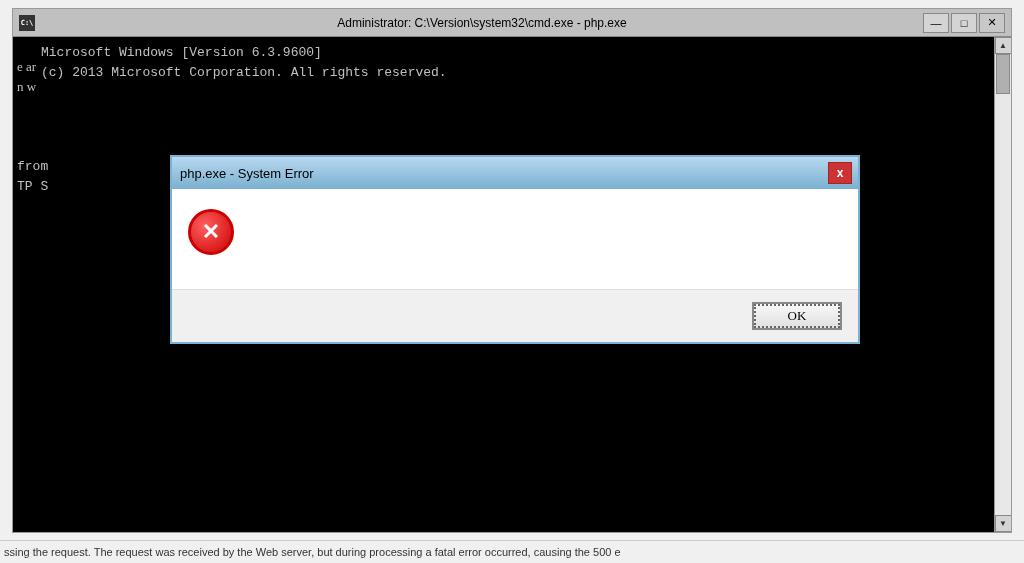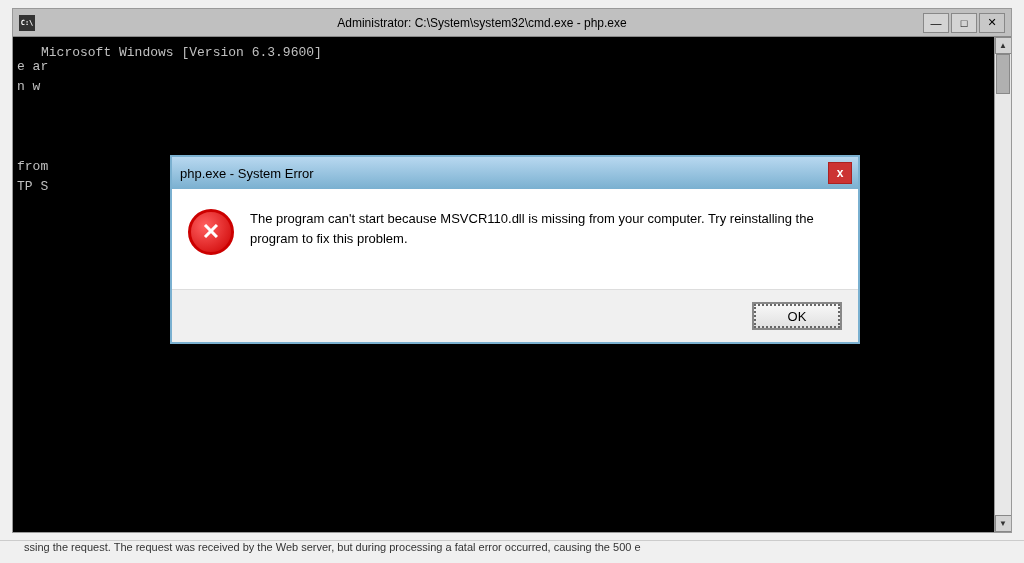--- a/index.html
+++ b/index.html
@@ -14,22 +14,22 @@
     }
 
     
     .bottom-bar {
       position: absolute;
       bottom: 0; left: 0; right: 0;
       height: 23px;
       background: #f0f0f0;
       border-top: 1px solid #ccc;
       display: flex;
-      align-items: flex-start;
-      padding: 0 24px;
+      align-items: center;
+      padding: 0 4px;
       font-size: 11px;
       color: #333;
     }
 
     
     .cmd-window {
       position: absolute;
       top: 8px;
       left: 12px;
       right: 12px;
@@ -269,53 +269,54 @@
     .ok-button {
       width: 90px;
       height: 28px;
       background: linear-gradient(to bottom, #f8f8f8, #e0e0e0);
       border: 2px solid #888;
       border-style: solid;
       outline: 2px dotted #666;
       outline-offset: -4px;
       cursor: pointer;
       font-size: 13px;
-      font-family: Liberation Sans, sans-serif;
+      font-family: Liberation Serif, serif;
       display: flex;
       align-items: center;
       justify-content: center;
     }
 
   </style>
 </head>
 <body>
 
 <div class="cmd-window">
 
   <div class="cmd-titlebar">
     <div class="cmd-titlebar-icon">
       <span style="font-size:7px;">C:\</span>
     </div>
-    <div class="cmd-titlebar-title">Administrator: C:\System\system32\cmd.exe - php.exe</div>
+    <div class="cmd-titlebar-title">Administrator: C:\Version\system32\cmd.exe - php.exe</div>
     <div class="cmd-titlebar-buttons">
       <div class="cmd-btn">—</div>
       <div class="cmd-btn">□</div>
       <div class="cmd-btn close-btn">✕</div>
     </div>
   </div>
 
   <div class="cmd-scrollbar-area">
     <div class="cmd-content">
 
-      <div style="position:absolute; left:0; top:20px; color:#c0c0c0; font-family:Liberation Mono, monospace; font-size:13px; line-height:1.5; padding-left:4px;">
+      <div style="position:absolute; left:0; top:20px; color:#c0c0c0; font-family:Liberation Serif, serif; font-size:13px; line-height:1.5; padding-left:4px;">
         <div>e ar</div>
         <div>n w</div>
       </div>
       <div style="margin-left: 20px;">
         <div class="cmd-line">Microsoft Windows [Version 6.3.9600]</div>
+        <div class="cmd-line">(c) 2013 Microsoft Corporation. All rights reserved.</div>
         <div class="cmd-line">&nbsp;</div>
       </div>
 
       <div style="position:absolute; left:0; top:120px; color:#c0c0c0; font-family:'Courier New',monospace; font-size:13px; line-height:1.5; padding-left:4px;">
         <div>from</div>
         <div>TP S</div>
       </div>
     </div>
     <div class="cmd-scrollbar">
       <div class="scrollbar-arrow">▲</div>
@@ -331,21 +332,20 @@
   <div class="dialog-titlebar">
     <div class="dialog-title-text">php.exe - System Error</div>
     <div class="dialog-close-btn">x</div>
   </div>
   <div class="dialog-body">
     <div class="error-icon">
       <div class="error-icon-circle">
         <span class="error-icon-x">✕</span>
       </div>
     </div>
-    <div class="dialog-message">The program can't start because MSVCR110.dll is missing from your computer. Try reinstalling the program to fix this problem.</div>
   </div>
   <div class="dialog-footer">
     <button class="ok-button">OK</button>
   </div>
 </div>
 
 <div class="bottom-bar">
   <span>ssing the request. The request was received by the Web server, but during processing a fatal error occurred, causing the 500 e</span>
 </div>
 

